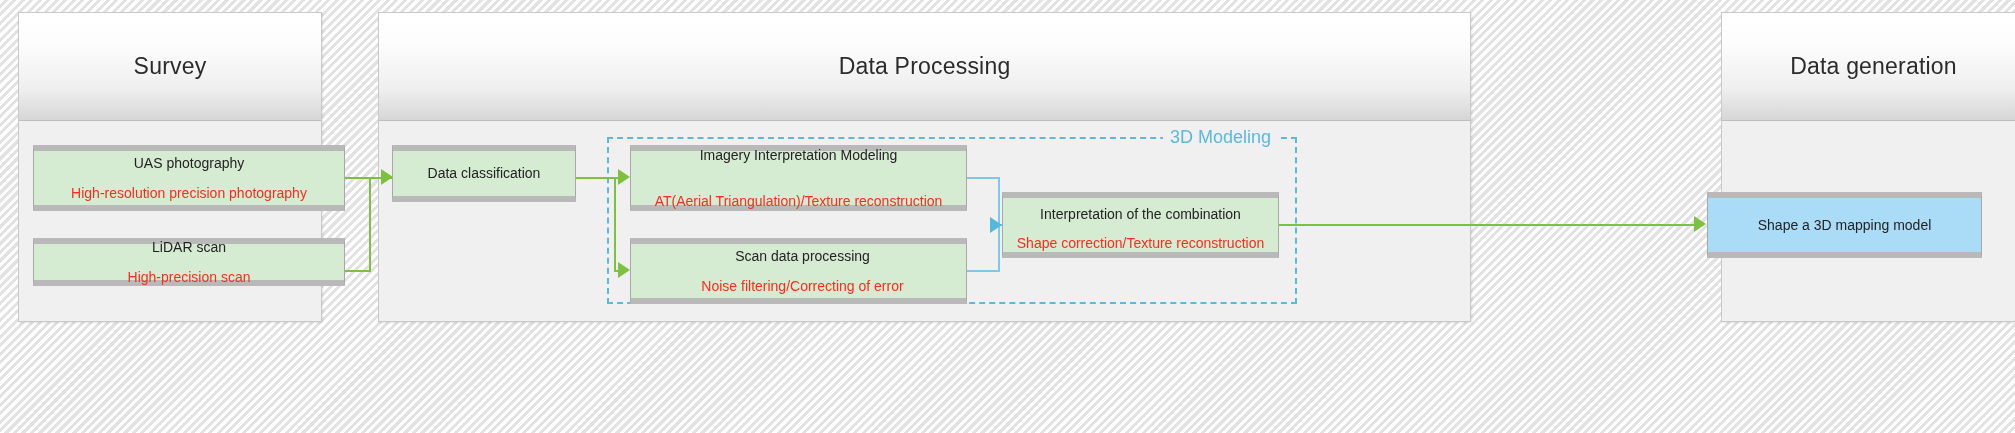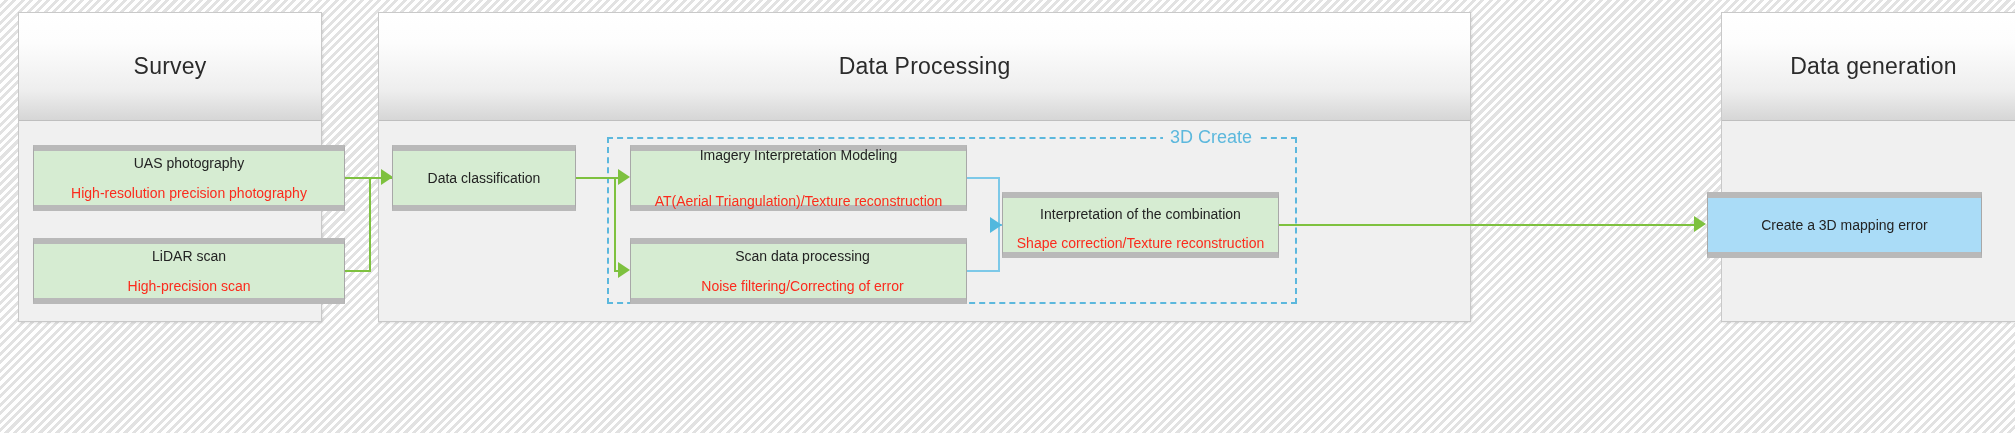--- a/index.html
+++ b/index.html
@@ -93,22 +93,22 @@
   .node .t2 {
     color: #fb2b1d;
     font-size: 14px;
     white-space: nowrap;
     margin-top: 11px;
   }
   .node.single .t1 { font-size: 14px; }
 
   
   #node-uas         { left: 33px;   top: 145px; width: 312px; height: 66px; text-align: right; }
-  #node-lidar       { left: 33px;   top: 238px; width: 312px; height: 66px; }
-  #node-classify    { left: 392px;  top: 145px; width: 184px; height: 66px; }
+  #node-lidar       { left: 33px;   top: 238px; width: 312px; height: 48px; }
+  #node-classify    { left: 392px;  top: 145px; width: 184px; height: 57px; }
   #node-imagery     { left: 630px;  top: 145px; width: 337px; height: 66px; gap: 16px; }
   #node-scandata    { left: 630px;  top: 238px; width: 337px; height: 66px; padding-left: 8px; }
   #node-combination { left: 1002px; top: 192px; width: 277px; height: 66px; justify-content: flex-end; }
   #node-create      { left: 1707px; top: 192px; width: 275px; height: 66px; }
 
   
   #group-3dmapping {
     position: absolute;
     left: 607px;
     top: 137px;
@@ -168,21 +168,21 @@
   </div>
 
   <div class="panel" id="panel-generation">
     <div class="panel-header">
       <span class="panel-title">Data generation</span>
     </div>
     <div class="panel-body"></div>
   </div>
 
   <div id="group-3dmapping"></div>
-  <div id="group-3dmapping-label">3D Create</div>
+  <div id="group-3dmapping-label">3D Modeling</div>
 
   <div class="conn h" style="left:345px; top:177px; width:47px;"></div>
 
   <div class="conn h" style="left:345px; top:270px; width:26px;"></div>
   <div class="conn v" style="left:369px; top:177px; height:95px;"></div>
 
   <div class="arrow" style="left:381px; top:169px;"></div>
 
   <div class="conn h" style="left:576px; top:177px; width:40px;"></div>
   <div class="conn v" style="left:614px; top:177px; height:94px;"></div>
@@ -223,16 +223,16 @@
     <span class="t1">Scan data processing</span>
     <span class="t2">Noise filtering/Correcting  of error</span>
   </div>
 
   <div class="node green" id="node-combination">
     <span class="t1">Interpretation of the combination</span>
     <span class="t2">Shape correction/Texture  reconstruction</span>
   </div>
 
   <div class="node blue single" id="node-create">
-    <span class="t1">Create a 3D mapping error</span>
+    <span class="t1">Shape a 3D mapping model</span>
   </div>
 
 </div>
 
 </body></html>

